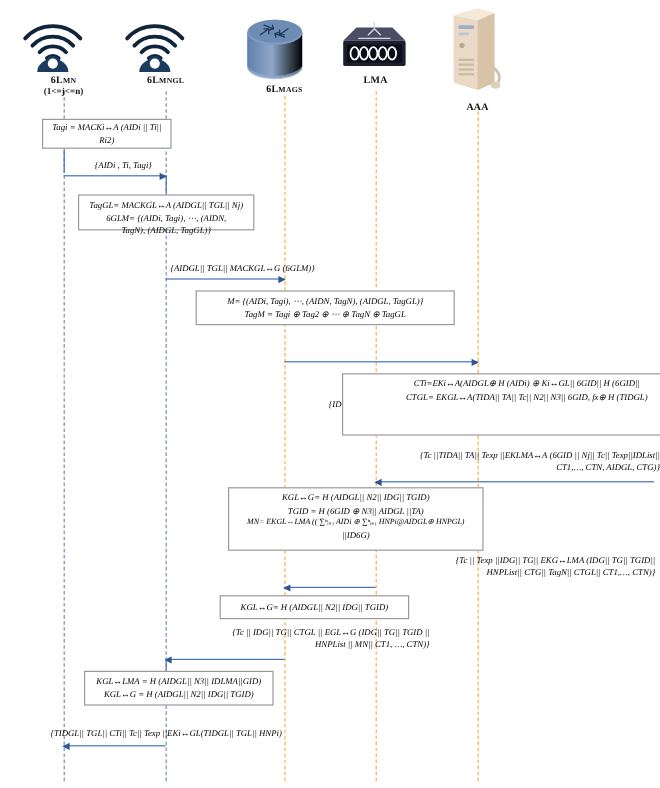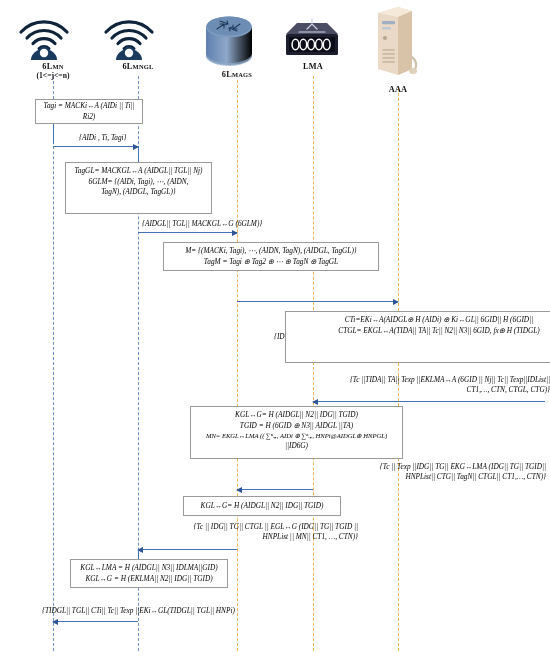--- a/index.html
+++ b/index.html
@@ -197,49 +197,49 @@
     <span>Tagi = MACKi↔A (AIDi || Ti|| Ri2)</span>
   </div>
   <div class="stub" style="left:53px;top:124px;height:20px;"></div>
 
   <div class="arrowlbl" style="left:79px;top:133px;">
     <span>{AIDi , Ti, Tagi}</span>
   </div>
   <div class="arrow right" style="left:53px;top:146px;width:85px;"></div>
 
   <div class="stub" style="left:138px;top:146px;height:16px;"></div>
-  <div class="msgbox" style="left:65px;top:162px;width:147px;height:52px;">
+  <div class="msgbox" style="left:65px;top:162px;width:147px;height:30px;">
     <div>TagGL= MACKGL↔A (AIDGL|| TGL|| Nj)</div>
     <div>6GLM= {(AIDi, Tagi), ⋯, (AIDN,</div>
     <div>TagN), (AIDGL, TagGL)}</div>
   </div>
 
   <div class="arrowlbl" style="left:142px;top:219px;">
     <span>{AIDGL|| TGL|| MACKGL↔G (6GLM)}</span>
   </div>
   <div class="arrow right" style="left:138px;top:232px;width:99px;"></div>
 
   <div class="msgbox" style="left:163px;top:242px;width:216px;height:29px;">
-    <div>M= {(MACKi, Tagi), ⋯, (AIDN, TagN), (AIDGL, TagGL)}</div>
+    <div>M= {(AIDi, Tagi), ⋯, (AIDN, TagN), (AIDGL, TagGL)}</div>
     <div>TagM = Tagi ⊕ Tag2 ⊕ ⋯ ⊕ TagN ⊕ TagGL</div>
   </div>
 
   <div class="arrowlbl" style="left:274px;top:288px;margin-top:44px;">
     <span>{IDG|| TG|| AIDGL || (M || TagM)}</span>
   </div>
   <div class="arrow right" style="left:237px;top:301px;width:161px;"></div>
 
   <div class="msgbox" style="left:285px;top:311px;width:308px;height:52px;">
     <div>CTi=EKi↔A(AIDGL⊕ H (AIDi) ⊕ Ki↔GL|| 6GID|| H (6GID||</div>
     <div>CTGL= EKGL↔A(TIDA|| TA|| Tc|| N2|| N3|| 6GID, fx⊕ H (TIDGL)</div>
   </div>
 
   <div class="arrowlbl wrap" style="left:266px;top:375px;width:284px;">
     <div>{Tc ||TIDA|| TA|| Texp ||EKLMA↔A (6GID || Nj|| Tc|| Texp||IDList||</div>
-    <div>CT1,…, CTN, CTGL, CTG)}</div>
+    <div>CT1,…, CTN, AIDGL, CTG)}</div>
   </div>
   <div class="arrow left" style="left:313px;top:401px;width:232px;"></div>
 
   <div class="msgbox" style="left:190px;top:406px;width:213px;height:53px;">
     <div>KGL↔G= H (AIDGL|| N2|| IDG|| TGID)</div>
     <div>TGID = H (6GID ⊕ N3|| AIDGL ||TA)</div>
     <div style="font-size:6.6px;">MN= EKGL↔LMA (( ∑ⁿᵢ₌₁ AIDi ⊕ ∑ⁿᵢ₌₁ HNPi@AIDGL⊕ HNPGL)</div>
     <div>||ID6G)</div>
   </div>
 
@@ -255,21 +255,21 @@
 
   <div class="arrowlbl wrap" style="left:88px;top:522px;width:270px;">
     <div>{Tc || IDG|| TG|| CTGL || EGL↔G (IDG|| TG|| TGID ||</div>
     <div>HNPList || MN|| CT1, …, CTN)}</div>
   </div>
   <div class="arrow left" style="left:138px;top:549px;width:99px;"></div>
 
   <div class="stub" style="left:138px;top:549px;height:10px;"></div>
   <div class="msgbox" style="left:70px;top:559px;width:158px;height:29px;">
     <div>KGL↔LMA = H (AIDGL|| N3|| IDLMA||GID)</div>
-    <div>KGL↔G = H (EKLMA|| N2|| IDG|| TGID)</div>
+    <div>KGL↔G = H (AIDGL|| N2|| IDG|| TGID)</div>
   </div>
 
   <div class="arrowlbl" style="left:42px;top:606px;">
     <span>{TIDGL|| TGL|| CTi|| Tc|| Texp ||EKi↔GL(TIDGL|| TGL|| HNPi)</span>
   </div>
   <div class="arrow left" style="left:53px;top:621px;width:85px;"></div>
 
 </div>
 
 </body></html>

